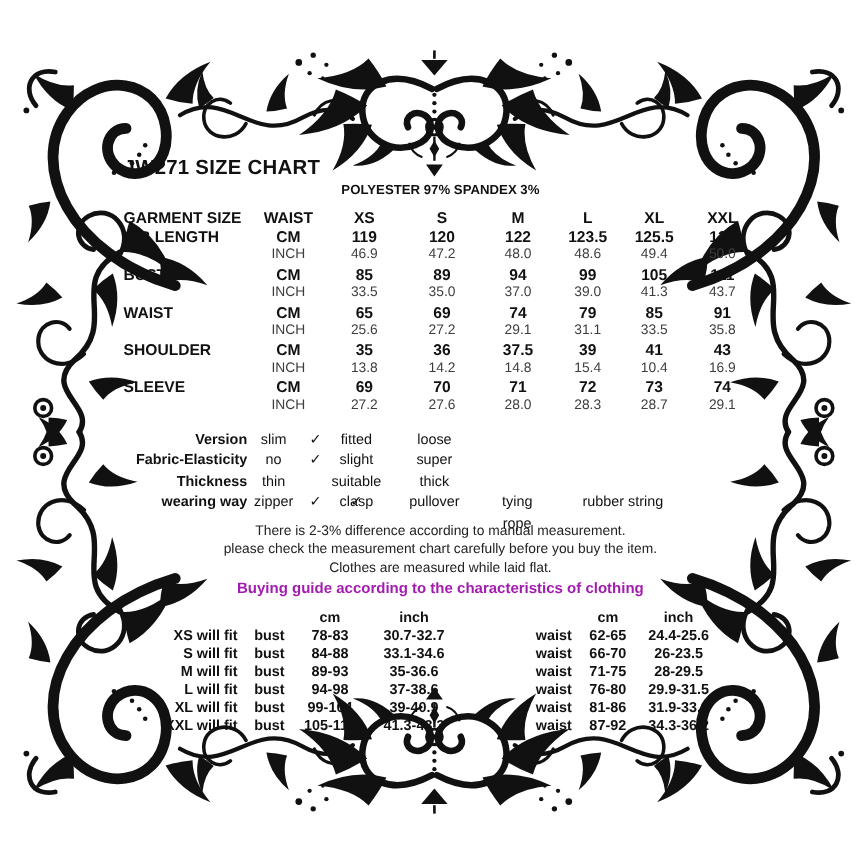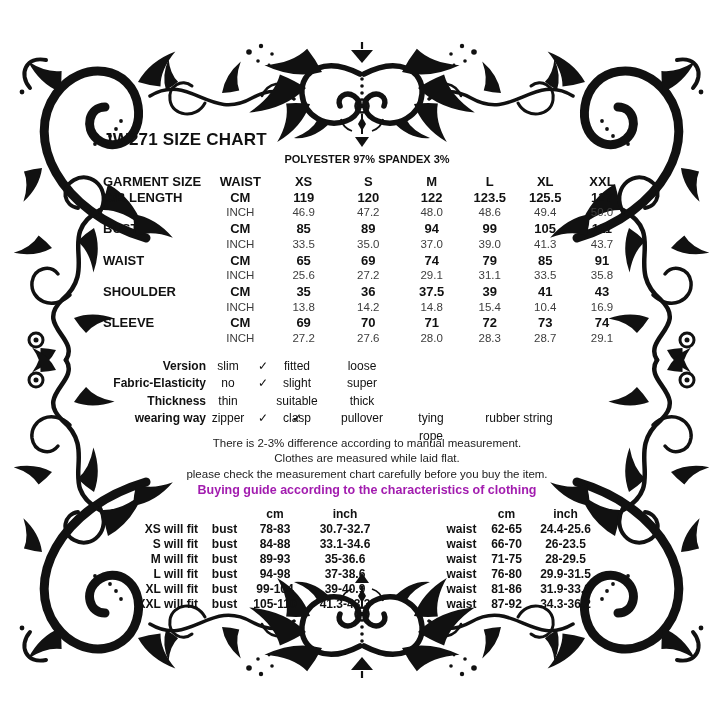--- a/index.html
+++ b/index.html
@@ -281,22 +281,22 @@
       <span class="slot s2">✓</span>
       <span class="slot s3">clasp</span>
       <span class="slot s4">pullover</span>
       <span class="slot s5">tying rope</span>
       <span class="slot s6">rubber string</span>
     </div>
   </div>
 
   <div class="notes">
     <div class="note-line">There is 2-3% difference according to manual measurement.</div>
+    <div class="note-line">please check the measurement chart carefully before you buy the item.</div>
     <div class="note-line">Clothes are measured while laid flat.</div>
-    <div class="note-line">please check the measurement chart carefully before you buy the item.</div>
     <div class="guide-title">Buying guide according to the characteristics of clothing</div>
   </div>
 
   <div class="guide">
     <table class="bust-table">
       <colgroup>
           <col class="c1">
           <col class="c2">
           <col class="c3">
           <col class="c4">

